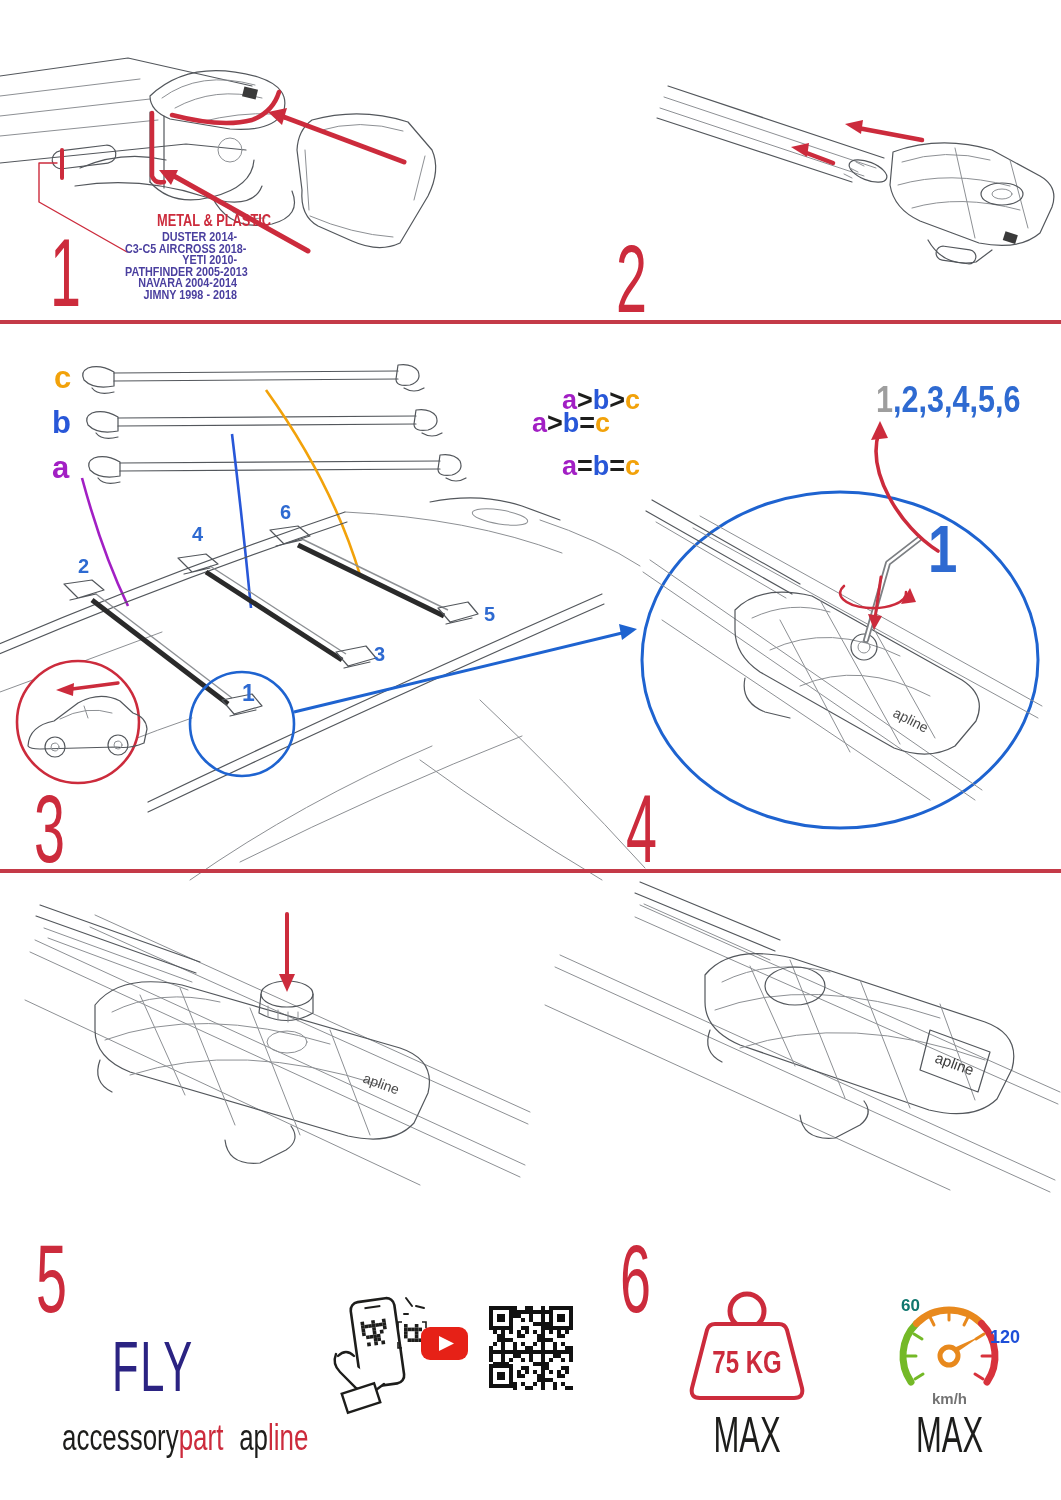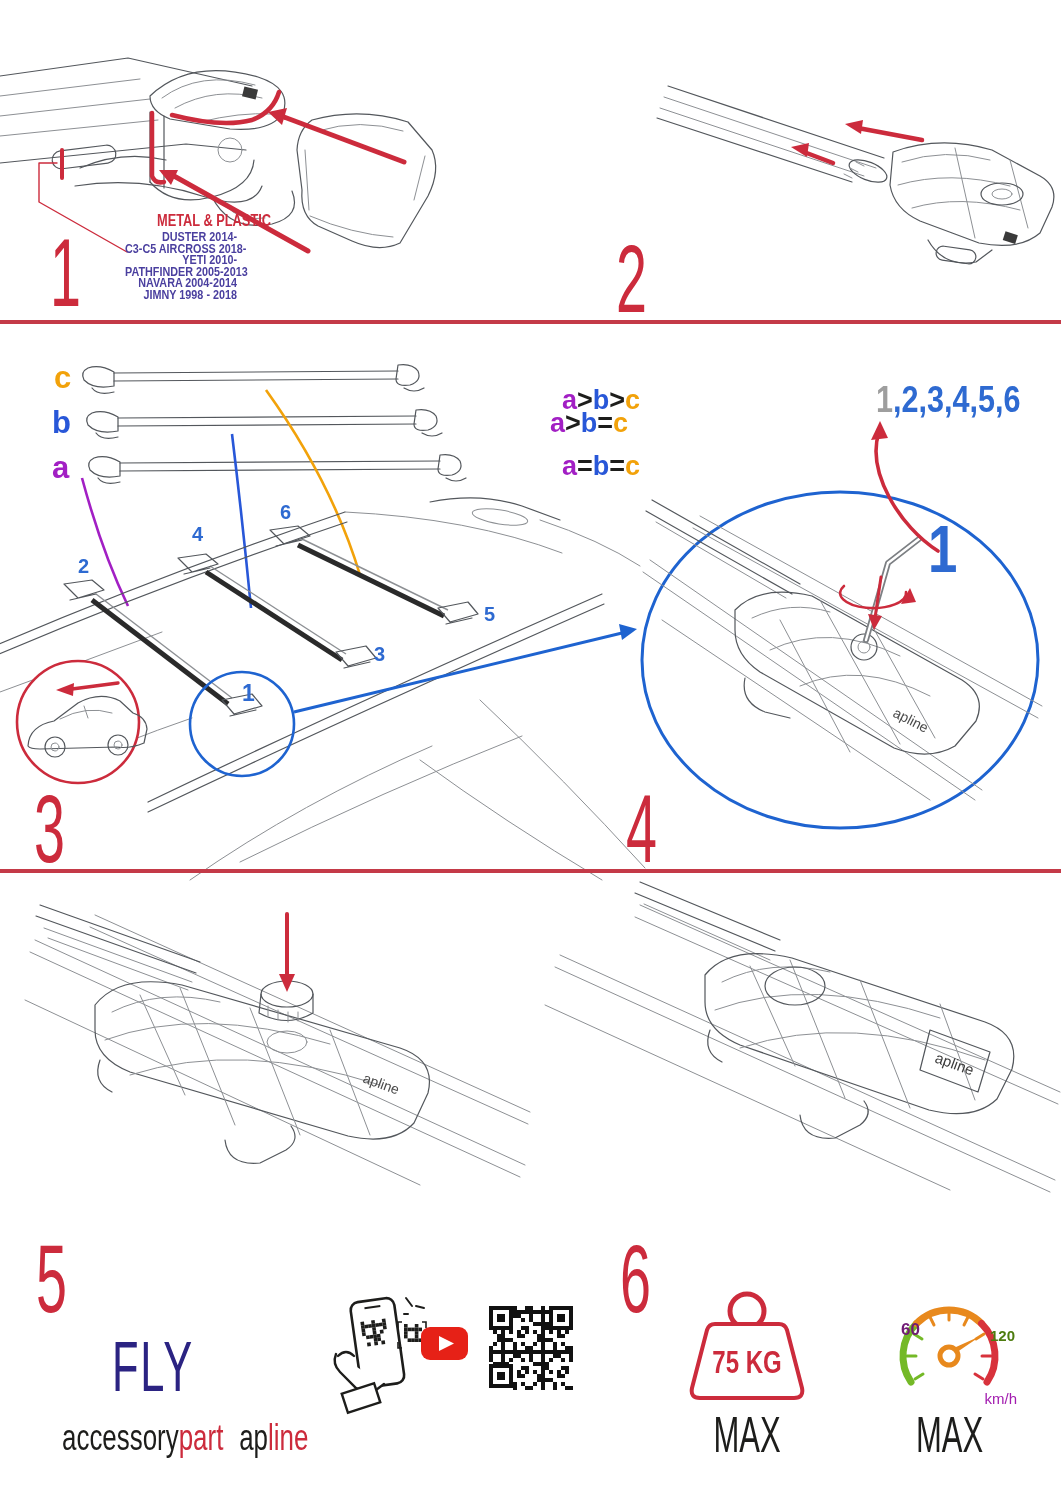--- a/index.html
+++ b/index.html
@@ -34,23 +34,23 @@
   
   .fly{position:absolute;color:#2b2382;font-size:70px;font-weight:400;line-height:0.9;
        transform:scaleX(0.62);transform-origin:left top;letter-spacing:3px;}
   .brand{position:absolute;font-size:36px;font-weight:400;white-space:nowrap;
          transform:scaleX(0.72);transform-origin:left top;line-height:1;}
   .brand .bk{color:#1d1d1b;} .brand .rd{color:#cc2b3c;} .brand .gap{display:inline-block;width:22px;}
   .maxtxt{position:absolute;color:#1d1d1b;font-size:50px;font-weight:400;text-align:center;
           transform:scaleX(0.62);transform-origin:center top;line-height:1;}
   .kg{position:absolute;color:#cc2b3c;font-size:32px;font-weight:700;text-align:center;
       transform:scaleX(0.75);transform-origin:center top;line-height:1;white-space:nowrap;}
-  .sp60{position:absolute;color:#701a75;font-size:17px;font-weight:700;margin-top:24px;}
-  .sp120{position:absolute;color:#4d7c0f;font-size:15px;font-weight:700;}
-  .kmh{position:absolute;color:#a21caf;font-size:15px;font-weight:400;text-align:right;}
+  .sp60{position:absolute;color:#0f766e;font-size:17px;font-weight:700;}
+  .sp120{position:absolute;color:#1d4ed8;font-size:18px;font-weight:700;}
+  .kmh{position:absolute;color:#737373;font-size:15px;font-weight:700;text-align:center;}
 </style>
 </head>
 <body>
 
 <svg style="left:0;top:30px" width="445" height="290" viewBox="0 30 445 290">
 
   <path class="sketch" d="M0,76 L128,58 L252,86"></path>
   <path class="sketch2" d="M0,96 L140,79"></path>
   <path class="sketch2" d="M0,116 L150,99"></path>
   <path class="sketch2" d="M0,136 L158,120"></path>
@@ -199,21 +199,21 @@
       <circle class="sketch2" cx="118" cy="745" r="4"></circle>
   </g>
 </svg>
 <div class="bar-letter c-c" style="left:54px;top:362px">c</div>
 <div class="bar-letter c-b" style="left:52px;top:407px">b</div>
 <div class="bar-letter c-a" style="left:52px;top:452px">a</div>
 
 <div class="cmp" style="left:562px;top:387px">
   <span class="c-a">a</span><span class="c-op">&gt;</span><span class="c-b">b</span><span class="c-op">&gt;</span><span class="c-c">c</span>
 </div>
-<div class="cmp" style="left:550px;top:410px">
+<div class="cmp" style="left:532px;top:410px">
   <span class="c-a">a</span><span class="c-op">&gt;</span><span class="c-b">b</span><span class="c-op">=</span><span class="c-c">c</span>
 </div>
 <div class="cmp" style="left:562px;top:453px">
   <span class="c-a">a</span><span class="c-op">=</span><span class="c-b">b</span><span class="c-op">=</span><span class="c-c">c</span>
 </div>
 
 <div class="roofnum" style="left:78px;top:556px">2</div>
 <div class="roofnum" style="left:192px;top:524px">4</div>
 <div class="roofnum" style="left:280px;top:502px">6</div>
 <div class="roofnum" style="left:242px;top:682px;font-size:23px">1</div>

